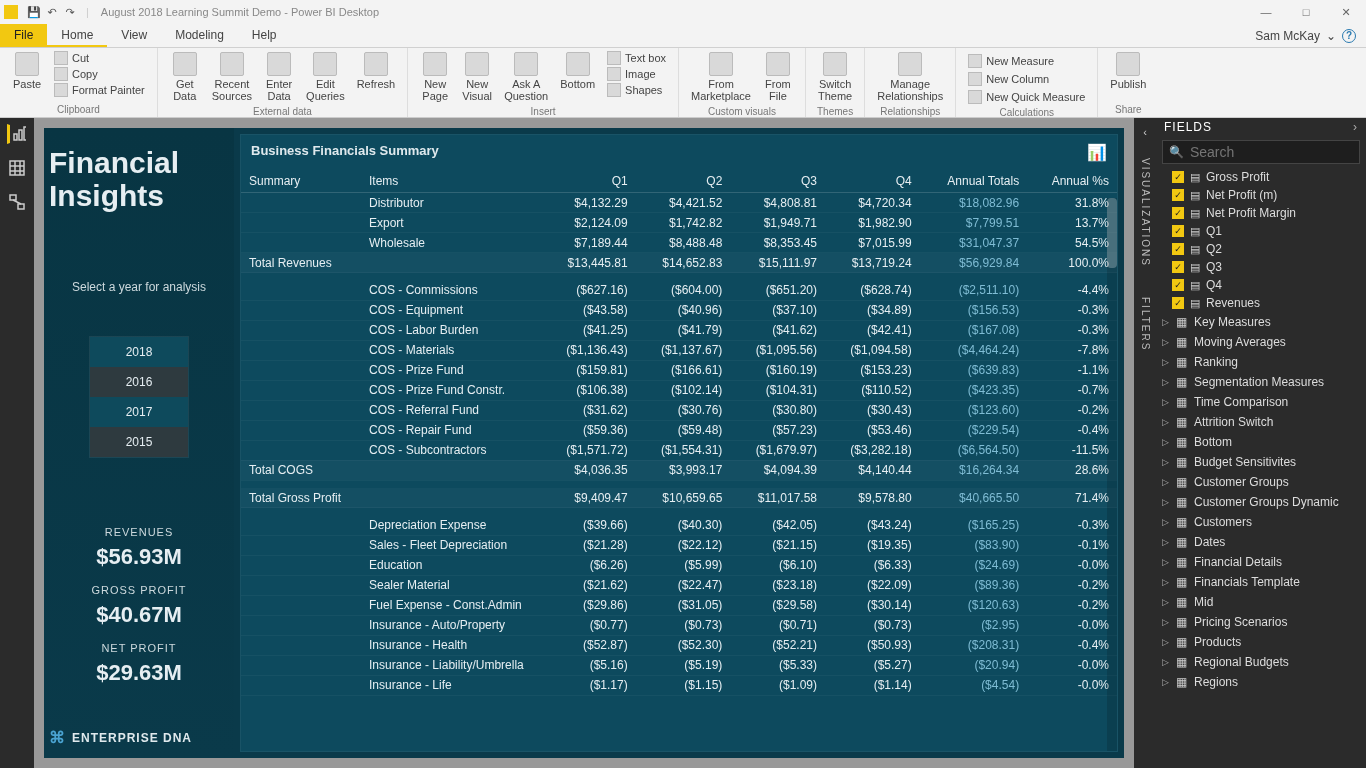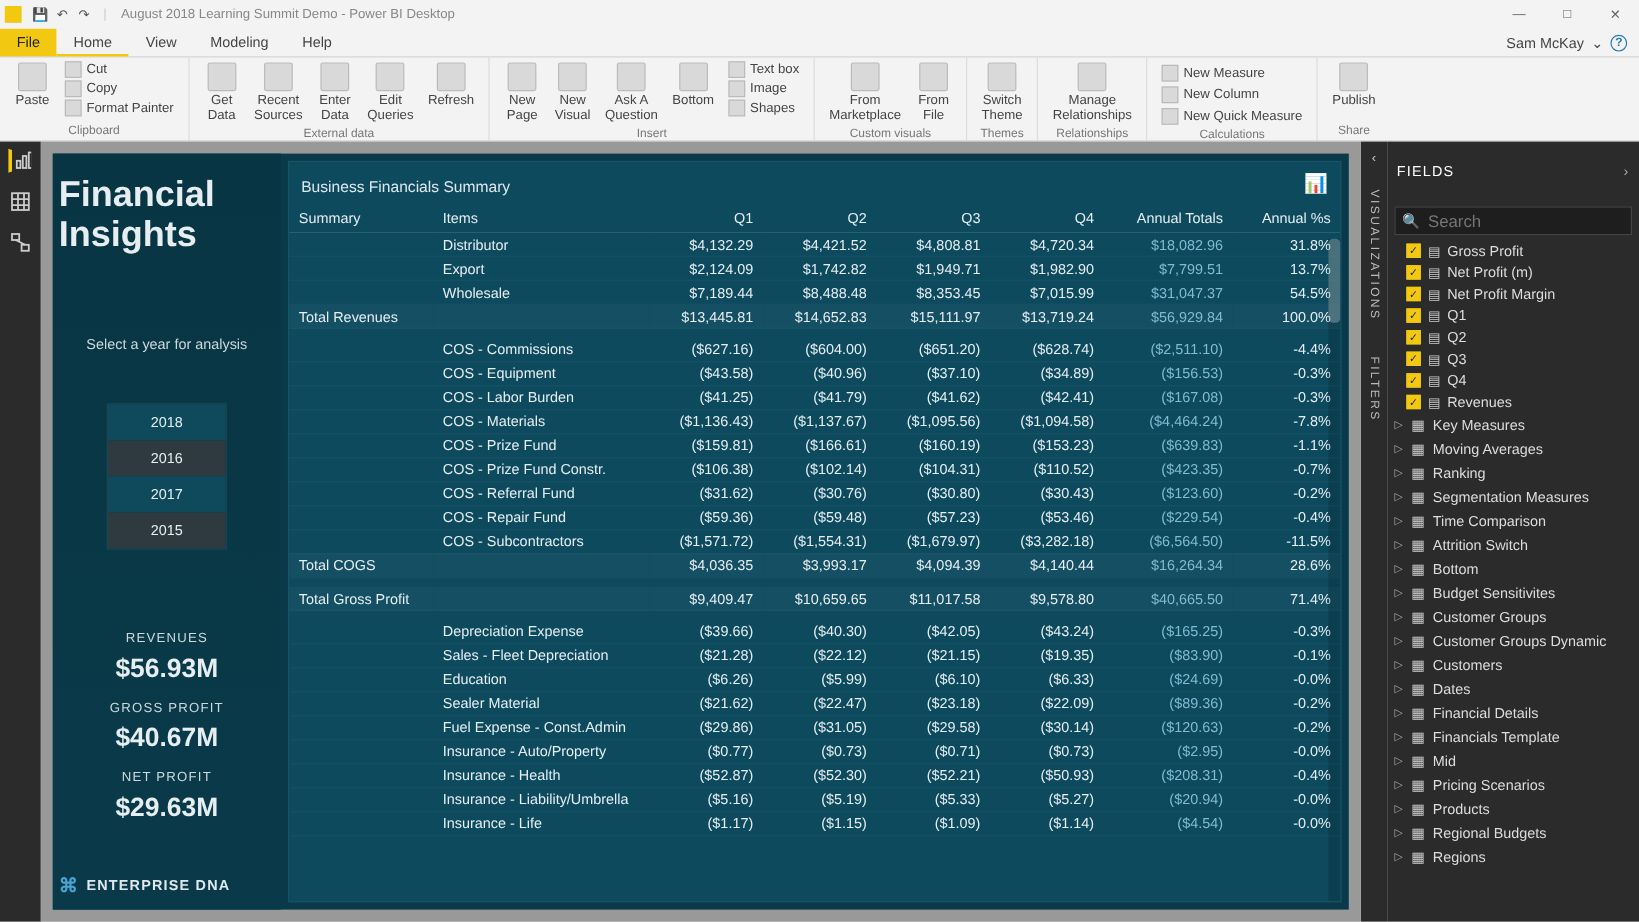--- a/index.html
+++ b/index.html
@@ -48,40 +48,40 @@
 .year-grid { display:grid; grid-template-columns: 1fr; gap:0; border:1px solid rgba(255,255,255,0.08); margin: 0 auto 30px; width:100px;}
 .year-cell { padding:8px 0; text-align:center; font-size:12px; cursor:pointer; background:#0e4a5c;}
 .year-cell.dim { background:#2e3a3f;}
 .kpi { text-align:center; margin-top:10px;}
 .kpi .klabel { font-size:11px; letter-spacing:1px; color:#cdd9dd;}
 .kpi .kval { font-size:22px; font-weight:600; margin:6px 0 14px;}
 .brand { margin-top:auto; font-size:12px; font-weight:700; letter-spacing:1px; display:flex; align-items:center; gap:6px; color:#dfe9ed;}
 .brand .bico { color:#4aa3d1; font-size:16px;}
 
 .report-right { flex:1; background:#0d4a5e; display:flex; flex-direction:column; margin:6px; border:1px solid rgba(255,255,255,0.05);}
-.rpt-title { padding:8px 10px; font-size:13px; color:#dfe9ed; display:flex; align-items:flex-end;}
+.rpt-title { padding:8px 10px; font-size:13px; color:#dfe9ed; display:flex; align-items:flex-start;font-weight:bold;}
 .rpt-title .ticon { margin-left:auto; color:#9ec2ce; font-size:16px;}
 .tbl-wrap { flex:1; overflow:hidden; position:relative;}
 table.matrix { width:100%; border-collapse:collapse; font-size:12px; color:#e6eef2;}
 table.matrix th { text-align:left; font-weight:400; padding:4px 8px; background:#0d4a5e; border-bottom:1px solid rgba(255,255,255,0.15); position:sticky; top:0;}
 table.matrix th.num, table.matrix td.num { text-align:right;}
 table.matrix td { padding:2.5px 8px; border-bottom:1px solid rgba(255,255,255,0.04);}
 table.matrix tr.section td { font-weight:400; background:rgba(255,255,255,0.03);margin-left:26px;}
 table.matrix tr.spacer td { height:8px; border:none;}
 table.matrix td.annual { color:#7fbcd4;}
 .scrolltrack { position:absolute; right:0; top:28px; bottom:0; width:10px; background:rgba(0,0,0,0.15);}
 .scrollthumb { position:absolute; right:0; width:10px; background:rgba(255,255,255,0.25); border-radius:4px;}
 
 
 .pane-collapsed { width:22px; background:#2b2b2b; color:#ccc; display:flex; flex-direction:column; align-items:center; padding-top:8px; gap:20px;}
 .pane-collapsed .chev { font-size:11px; cursor:pointer;}
 .pane-collapsed .vlabel { writing-mode: vertical-rl; font-size:10px; letter-spacing:2px; color:#bbb; cursor:pointer;}
 
 .fields-pane { width:210px; background:#2b2b2b; color:#ddd; display:flex; flex-direction:column; font-size:12px;}
-.fields-pane .hdr { display:flex; align-items:center; padding:18px 8px; font-size:12px; letter-spacing:1px; color:#fff;}
+.fields-pane .hdr { display:flex; align-items:center; padding:2px 8px; font-size:12px; letter-spacing:1px; color:#fff;}
 .fields-pane .hdr .chev { margin-left:auto; cursor:pointer; color:#aaa;}
 .fields-pane .search { margin:4px 6px; background:#1e1e1e; border:1px solid #444; padding:3px 6px; color:#aaa; display:flex; align-items:center; gap:6px;}
 .fields-pane .search input { background:transparent; border:none; outline:none; color:#ccc; font-size:14px; width:100%;}
 .field-list { flex:1; overflow-y:auto; }
 .field-row { display:flex; align-items:center; padding:2px 6px 2px 16px; cursor:pointer;}
 .field-row .cb { width:12px; height:12px; border:1px solid #888; margin-right:6px; display:inline-flex; align-items:center; justify-content:center; font-size:9px; color:#f2c811;}
 .field-row .cb.checked { background:#f2c811; border-color:#f2c811; color:#222;}
 .field-row .fico { width:12px; margin-right:4px; color:#ccc; font-size:11px;}
 .table-row { display:flex; align-items:center; padding:3px 6px; cursor:pointer; color:#ddd;}
 .table-row .tri { width:10px; color:#aaa; font-size:9px;}

